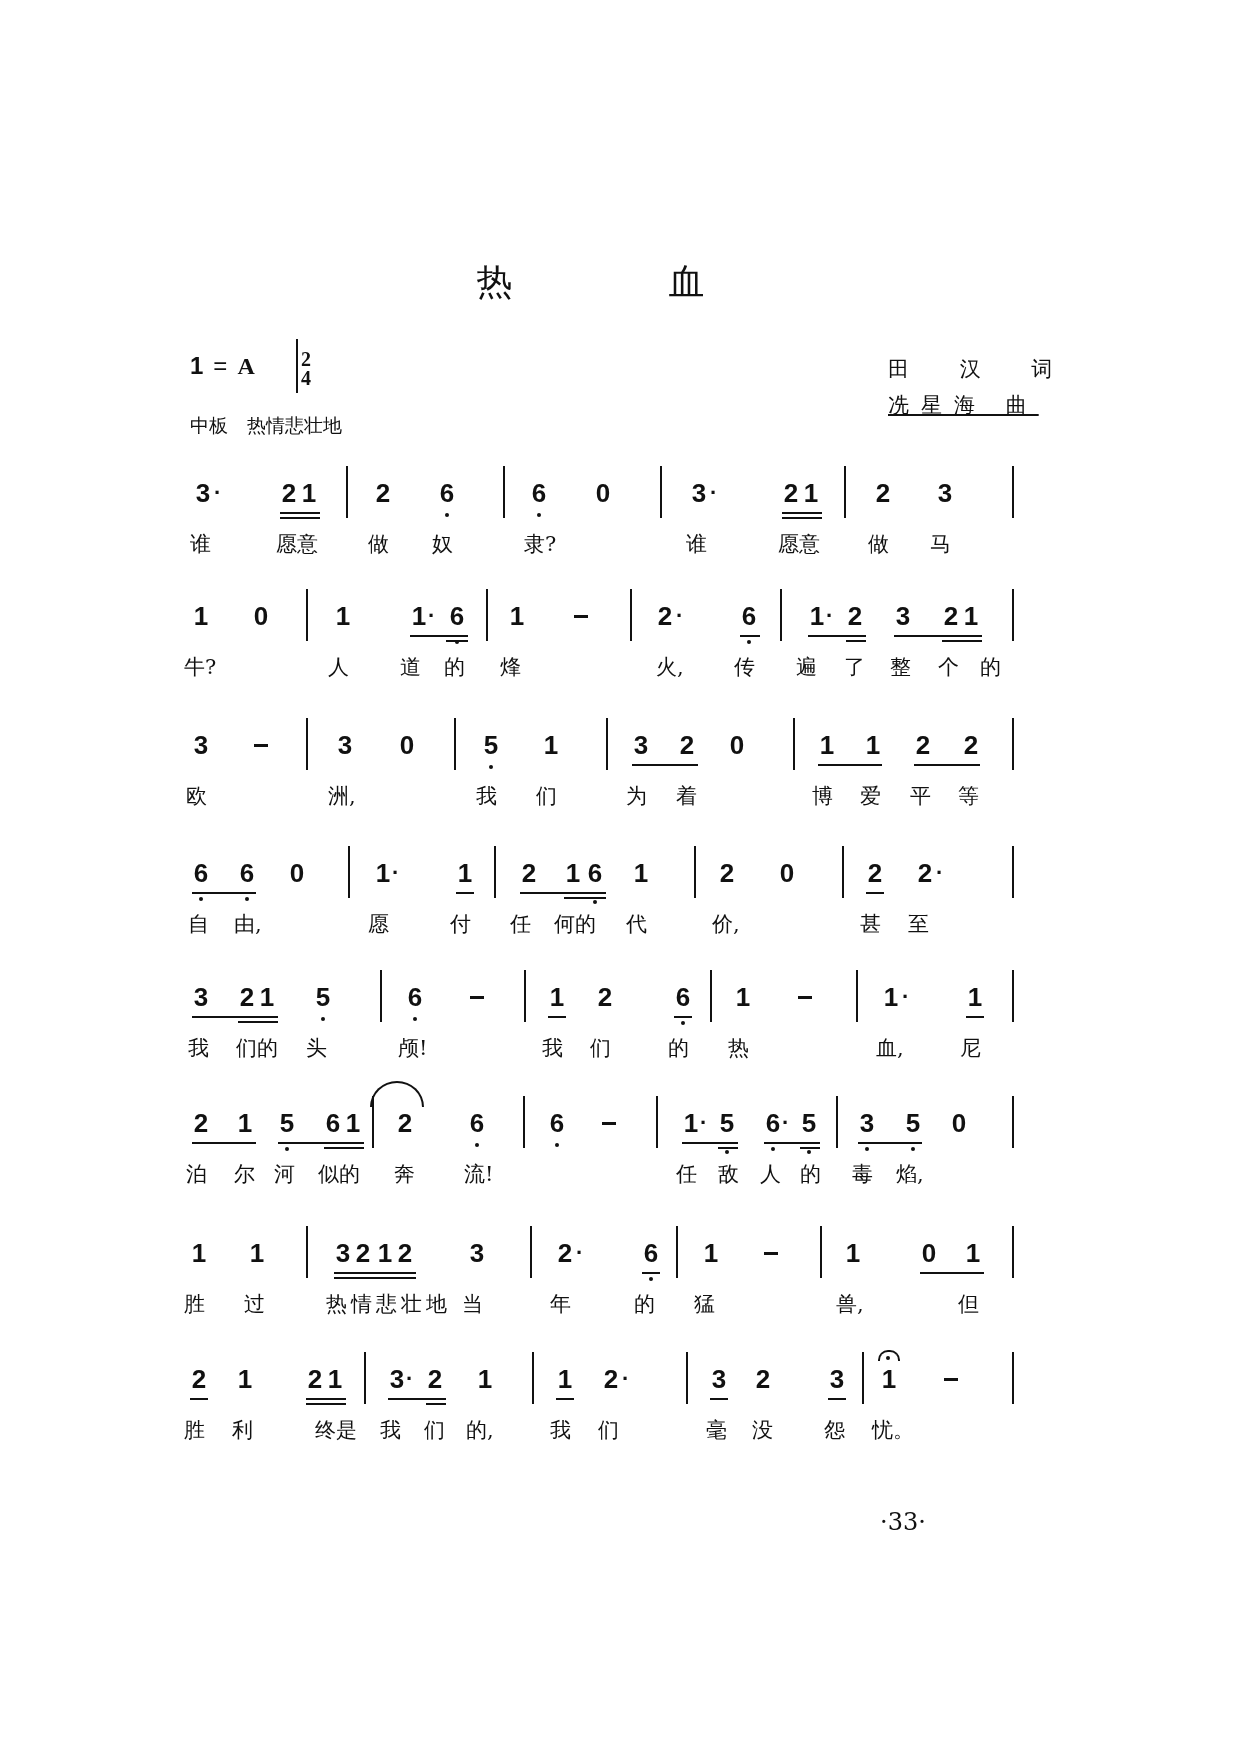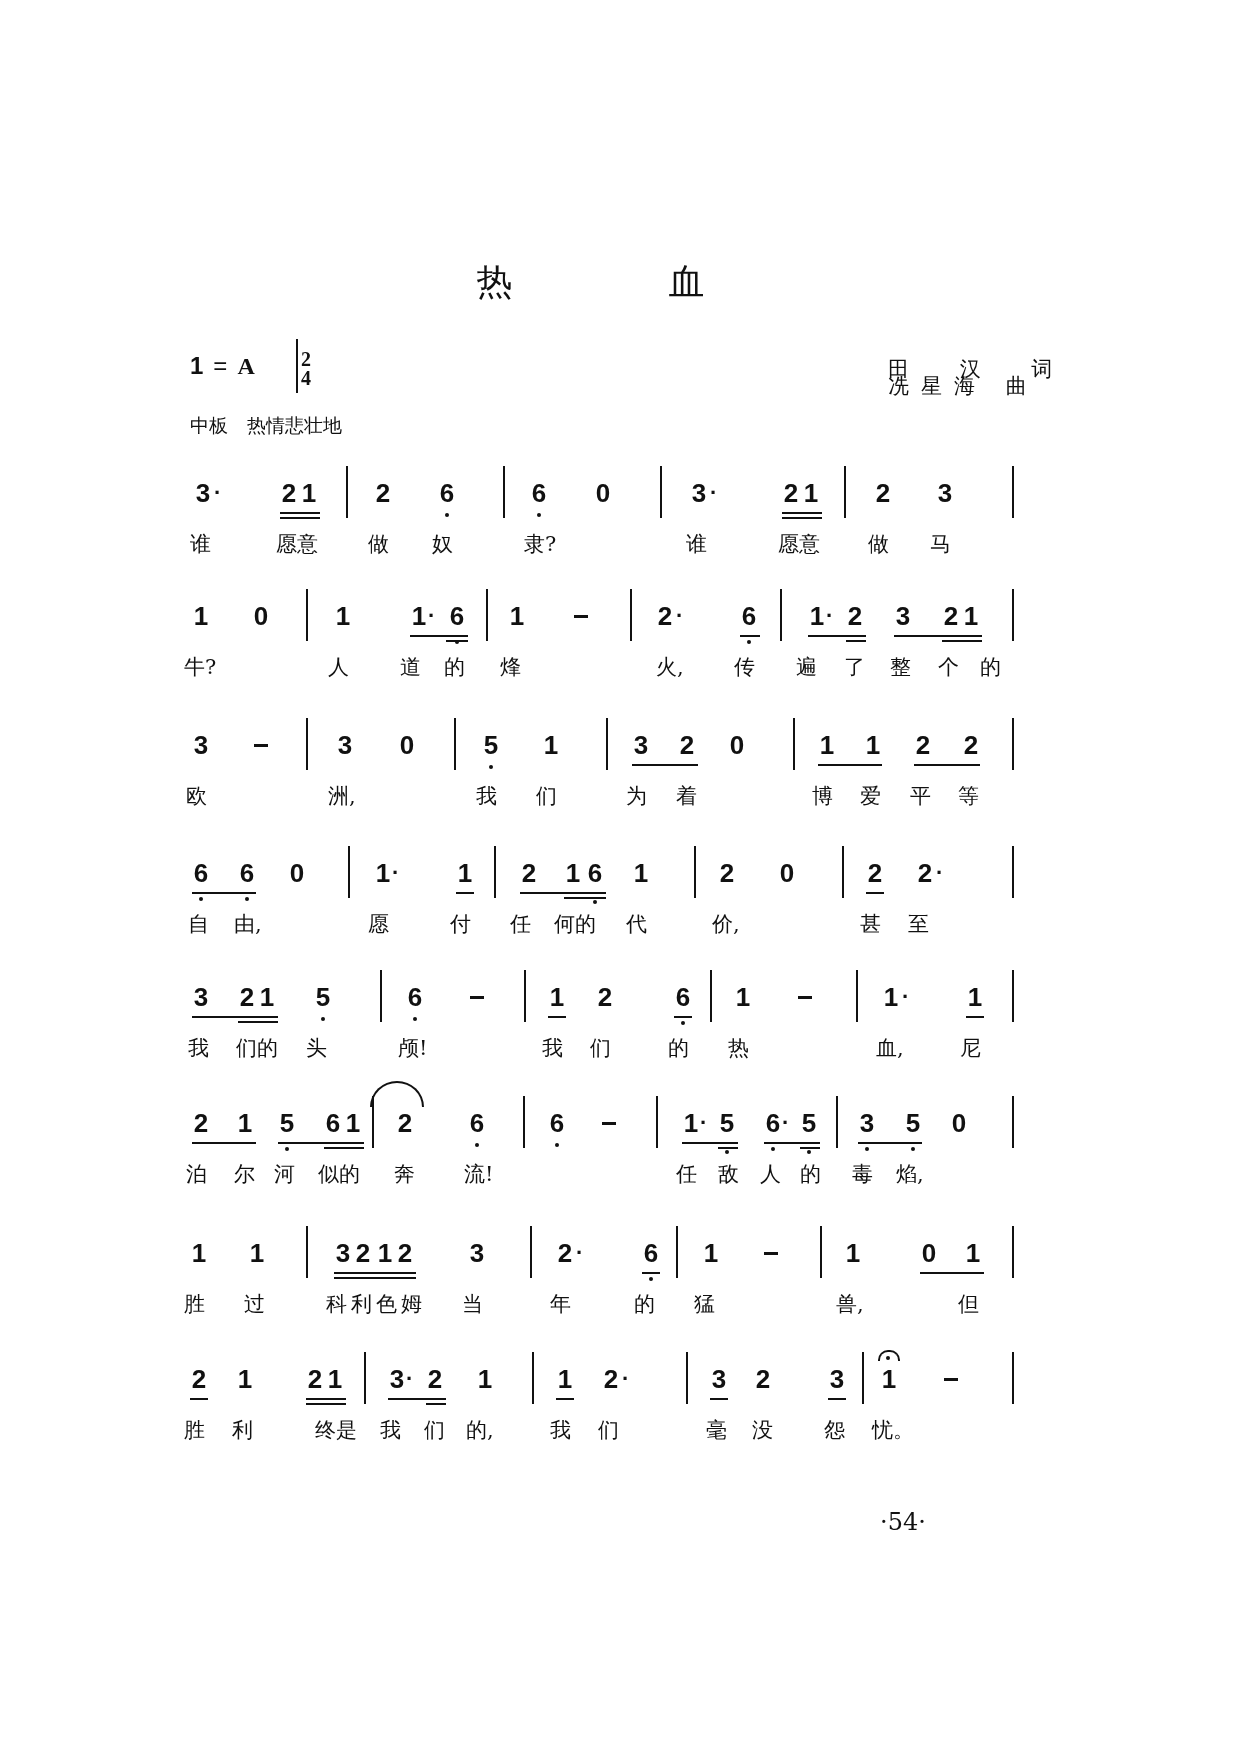--- a/index.html
+++ b/index.html
@@ -10,21 +10,21 @@
   .key { position: absolute; left: 190px; top: 352px; font-size: 24px; font-weight: bold;
          font-family: "Liberation Sans", sans-serif; }
   .key .eq { font-weight: normal; margin: 0 10px; }
   .key .A { font-family: "Liberation Serif", serif; }
   .ts { position: absolute; left: 296px; top: 350px; width: 20px; text-align: center;
         font-family: "Liberation Serif", serif; font-weight: bold; font-size: 20px; line-height: 19px; }
   .ts .bar { display: block; border-top: 2px solid #111; margin: 1px 0; }
   .tempo { position: absolute; left: 190px; top: 413px; font-size: 19px; }
   .credit { position: absolute; left: 888px; font-size: 21px; letter-spacing: 12px; }
   .credit.c1 { top: 355px; letter-spacing: 22px; }
-  .credit.c2 { top: 372px; }
+  .credit.c2 { top: 391px; text-decoration: underline; }
   .row { position: absolute; left: 0; width: 1241px; height: 110px; }
   .n { position: absolute; top: 0; font-family: "Liberation Sans", sans-serif; font-weight: bold;
        font-size: 26px; line-height: 30px; width: 22px; text-align: center; }
   .n.dotbelow::after { content: ""; position: absolute; left: 9px; bottom: -9px; width: 4px; height: 4px;
        background: #111; border-radius: 50%; }
   .n.dotbelow.ul1::after { bottom: -13px; }
   .n.dotbelow.ul2::after { bottom: -16px; }
   .aug { position: absolute; top: 0; font-weight: bold; font-size: 22px; line-height: 30px;
          font-family: "Liberation Sans", sans-serif; }
   .dash { position: absolute; top: 14px; width: 14px; height: 3px; background: #111; }
@@ -310,21 +310,21 @@
   <span class="n" style="left:700px;">1</span>
   <span class="dash" style="left:764px;"></span>
   <span class="bar" style="left:820px;"></span>
   <span class="n" style="left:842px;">1</span>
   <span class="n" style="left:918px;">0</span>
     <span class="n" style="left:962px;">1</span>
   <span class="ul" style="left:920px;width:64px;"></span>
   <span class="bar" style="left:1012px;"></span>
   <span class="ly" style="left:184px;">胜</span>
   <span class="ly" style="left:244px;">过</span>
-  <span class="ly" style="left:326px;letter-spacing:4px;">科利色姆</span>
+  <span class="ly" style="left:326px;letter-spacing:4px;">热情悲壮地</span>
   <span class="ly" style="left:462px;">当</span>
   <span class="ly" style="left:550px;">年</span>
   <span class="ly" style="left:634px;">的</span>
   <span class="ly" style="left:694px;">猛</span>
   <span class="ly" style="left:836px;">兽,</span>
   <span class="ly" style="left:958px;">但</span>
 </div>
 
 <div class="row" style="top:1364px;">
   <span class="n" style="left:188px;">2</span>
@@ -364,13 +364,13 @@
   <span class="ly" style="left:424px;">们</span>
   <span class="ly" style="left:466px;">的,</span>
   <span class="ly" style="left:550px;">我</span>
   <span class="ly" style="left:598px;">们</span>
   <span class="ly" style="left:706px;">毫</span>
   <span class="ly" style="left:752px;">没</span>
   <span class="ly" style="left:824px;">怨</span>
   <span class="ly" style="left:872px;">忧。</span>
 </div>
 
-<div class="pageno">·54·</div>
+<div class="pageno">·33·</div>
 
 </body></html>

